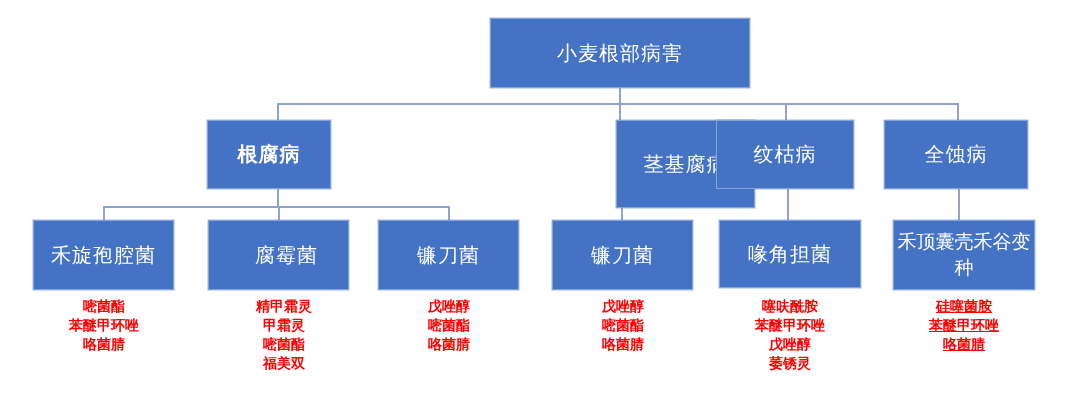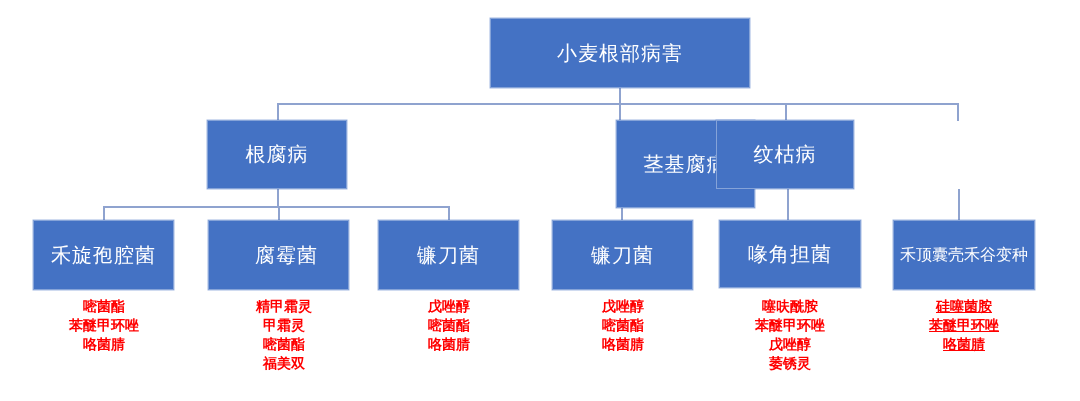--- a/index.html
+++ b/index.html
@@ -25,39 +25,39 @@
     color: var(--box_text);
     display: flex;
     align-items: center;
     justify-content: center;
     text-align: center;
     font-size: 20px;
     letter-spacing: 1px;
     border: 1px solid rgba(255,255,255,0.35);
     box-shadow: 0 0 0 0.5px rgba(68,114,196,0.5);
   }
-  .node.small-label { font-size: 16px; letter-spacing: 0; }
+  .node.small-label { font-size: 19px; letter-spacing: 0; }
   .line {
     position: absolute;
     background: var(--connector);
   }
   .h-line { height: 1.5px; }
   .v-line { width: 1.5px; }
   .drug-list {
     position: absolute;
     width: 170px;
     text-align: center;
     color: var(--fungicide_text);
     font-weight: bold;
     font-size: 14px;
     line-height: 19px;
   }
   
   .box-root   { left: 490px; top: 18px;  width: 260px; height: 70px; }
-  .box-l2-1   { left: 207px; top: 120px; width: 140px; height: 69px; }
+  .box-l2-1   { left: 207px; top: 120px; width: 124px; height: 69px; font-weight: bold; }
   .box-l2-2   { left: 568px; top: 120px; width: 139px; height: 88px; margin-left: 48px; }
   .box-l2-3   { left: 716px; top: 120px; width: 138px; height: 69px; }
   .box-l2-4   { left: 884px; top: 120px; width: 144px; height: 69px; }
   .box-l3-1   { left: 33px;  top: 220px; width: 141px; height: 70px; }
   .box-l3-2   { left: 208px; top: 220px; width: 141px; height: 70px; padding-left: 16px; }
   .box-l3-3   { left: 378px; top: 220px; width: 141px; height: 70px; }
   .box-l3-4   { left: 552px; top: 220px; width: 141px; height: 70px; }
   .box-l3-5   { left: 719px; top: 220px; width: 142px; height: 68px; }
   .box-l3-6   { left: 893px; top: 220px; width: 142px; height: 70px; }
   
@@ -109,20 +109,23 @@
 
   <div class="node box-l2-1">
     <span>根腐病</span>
   </div>
   <div class="node box-l2-2">
     <span>茎基腐病</span>
   </div>
   <div class="node box-l2-3">
     <span>纹枯病</span>
   </div>
+  <div class="node box-l2-4">
+    <span>全蚀病</span>
+  </div>
 
   <div class="node box-l3-1">
     <span>禾旋孢腔菌</span>
   </div>
   <div class="node box-l3-2">
     <span>腐霉菌</span>
   </div>
   <div class="node box-l3-3">
     <span>镰刀菌</span>
   </div>

